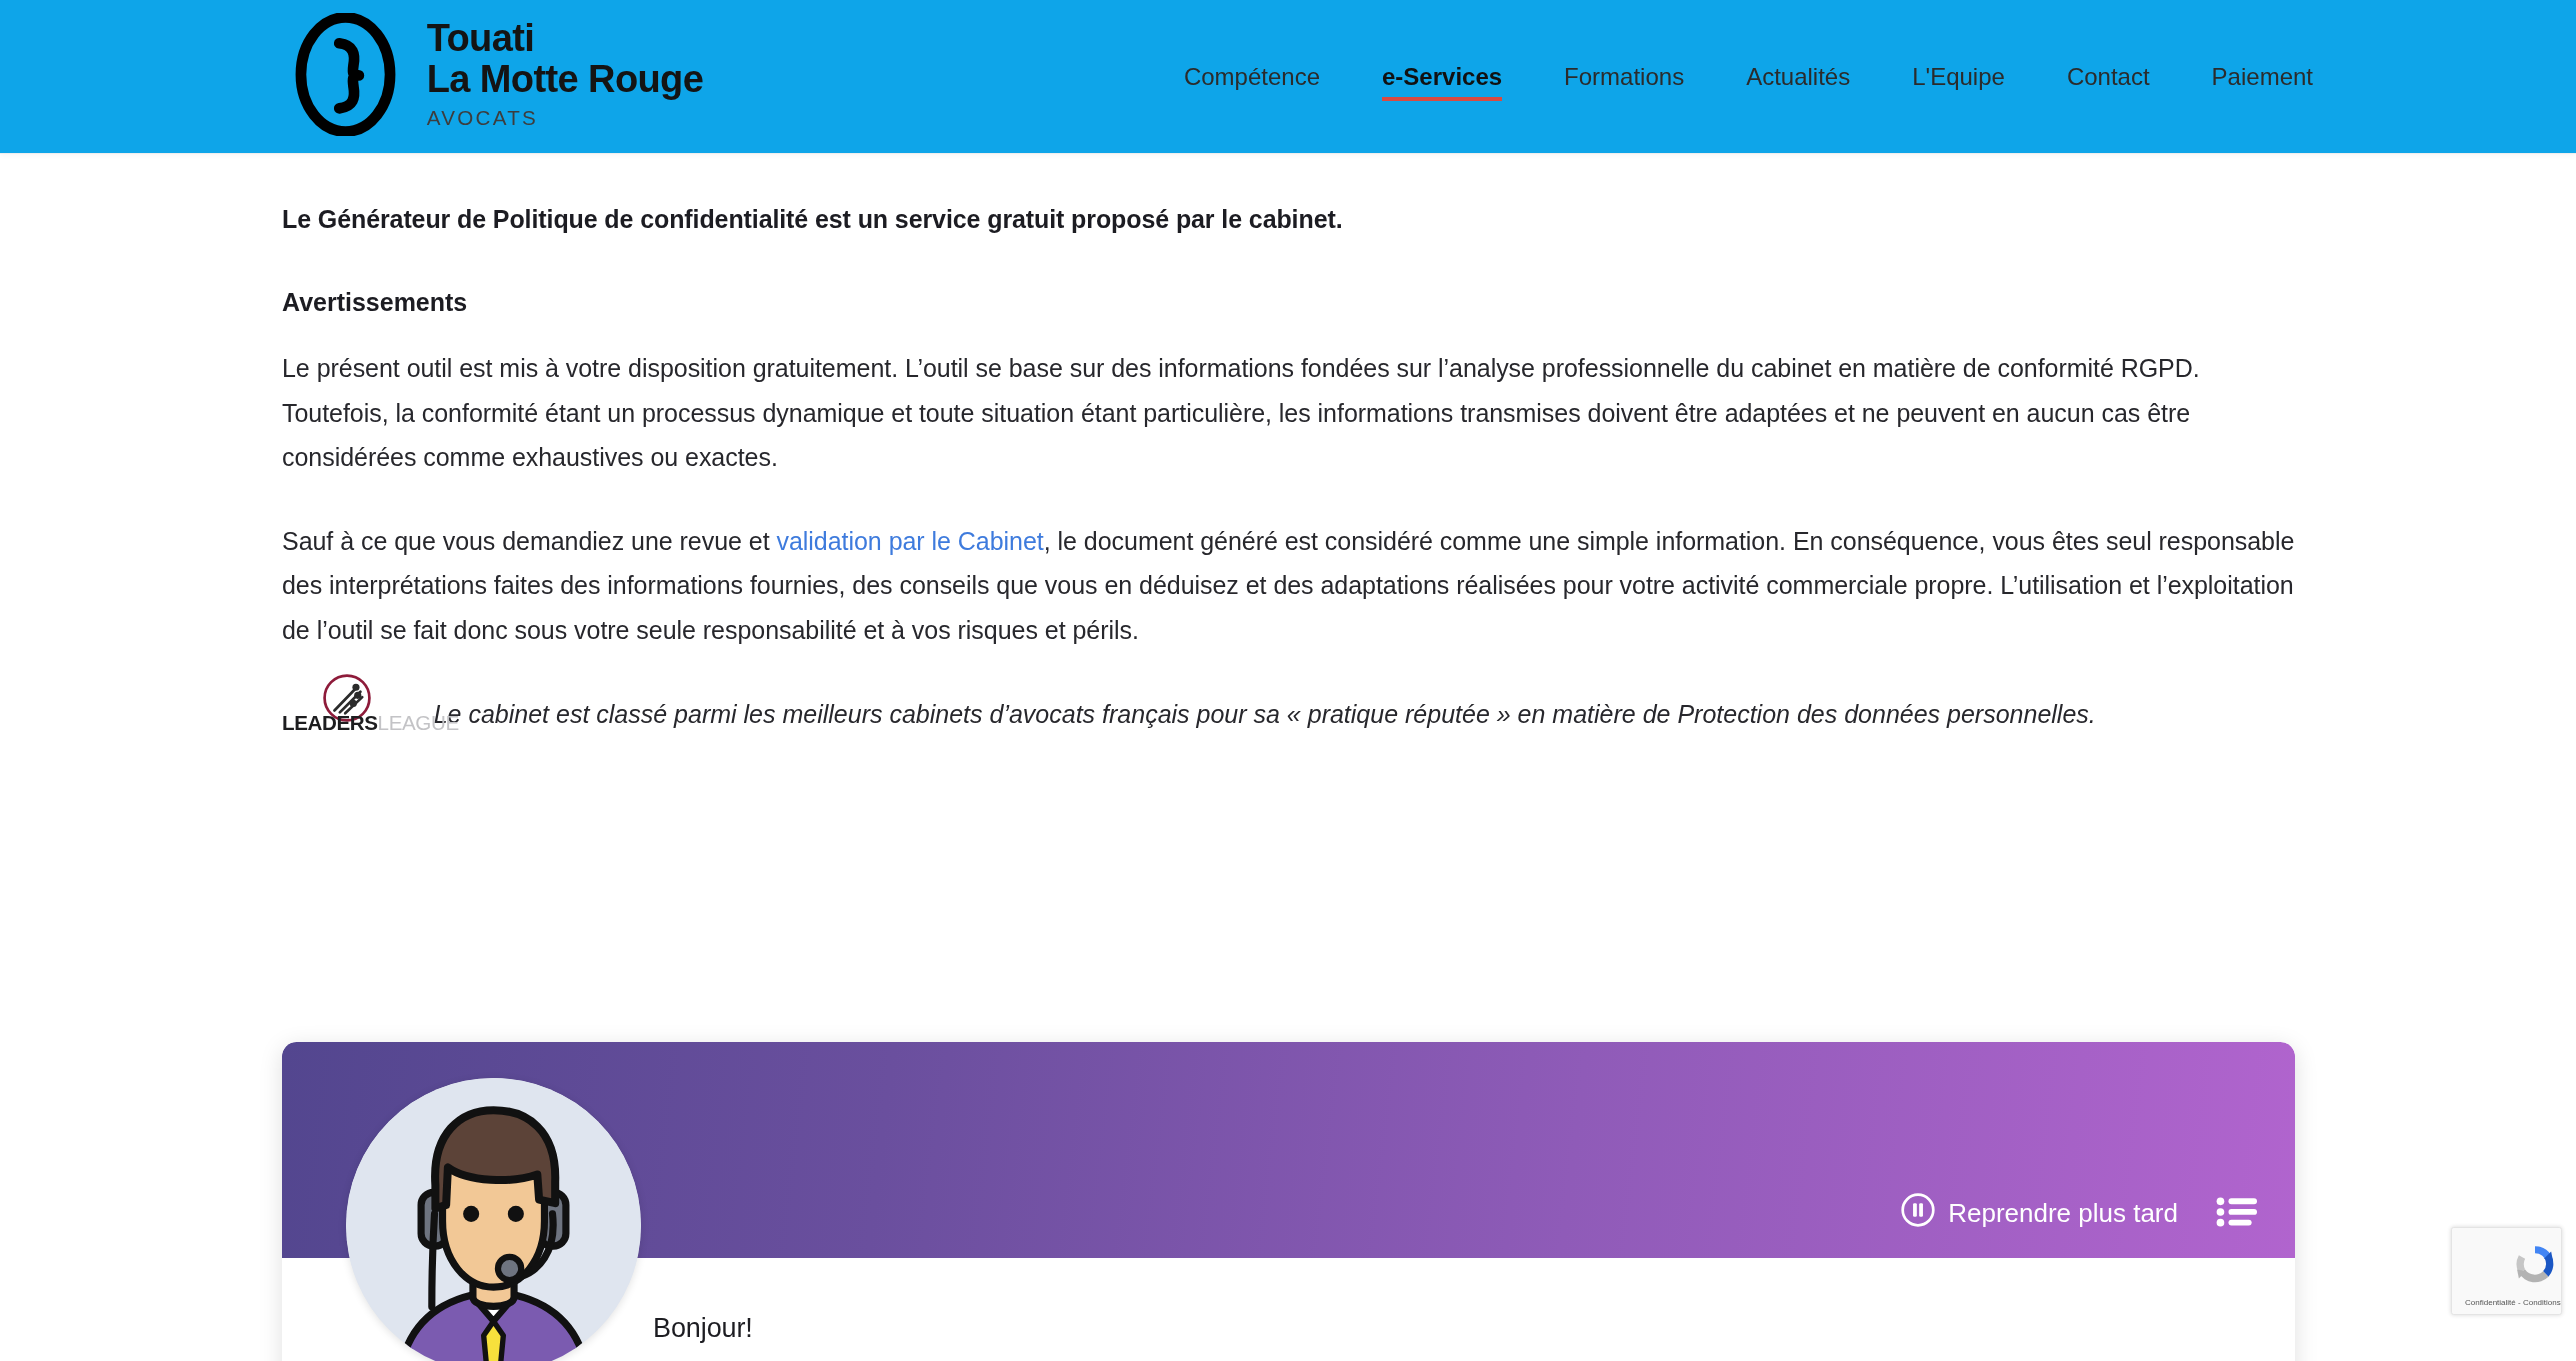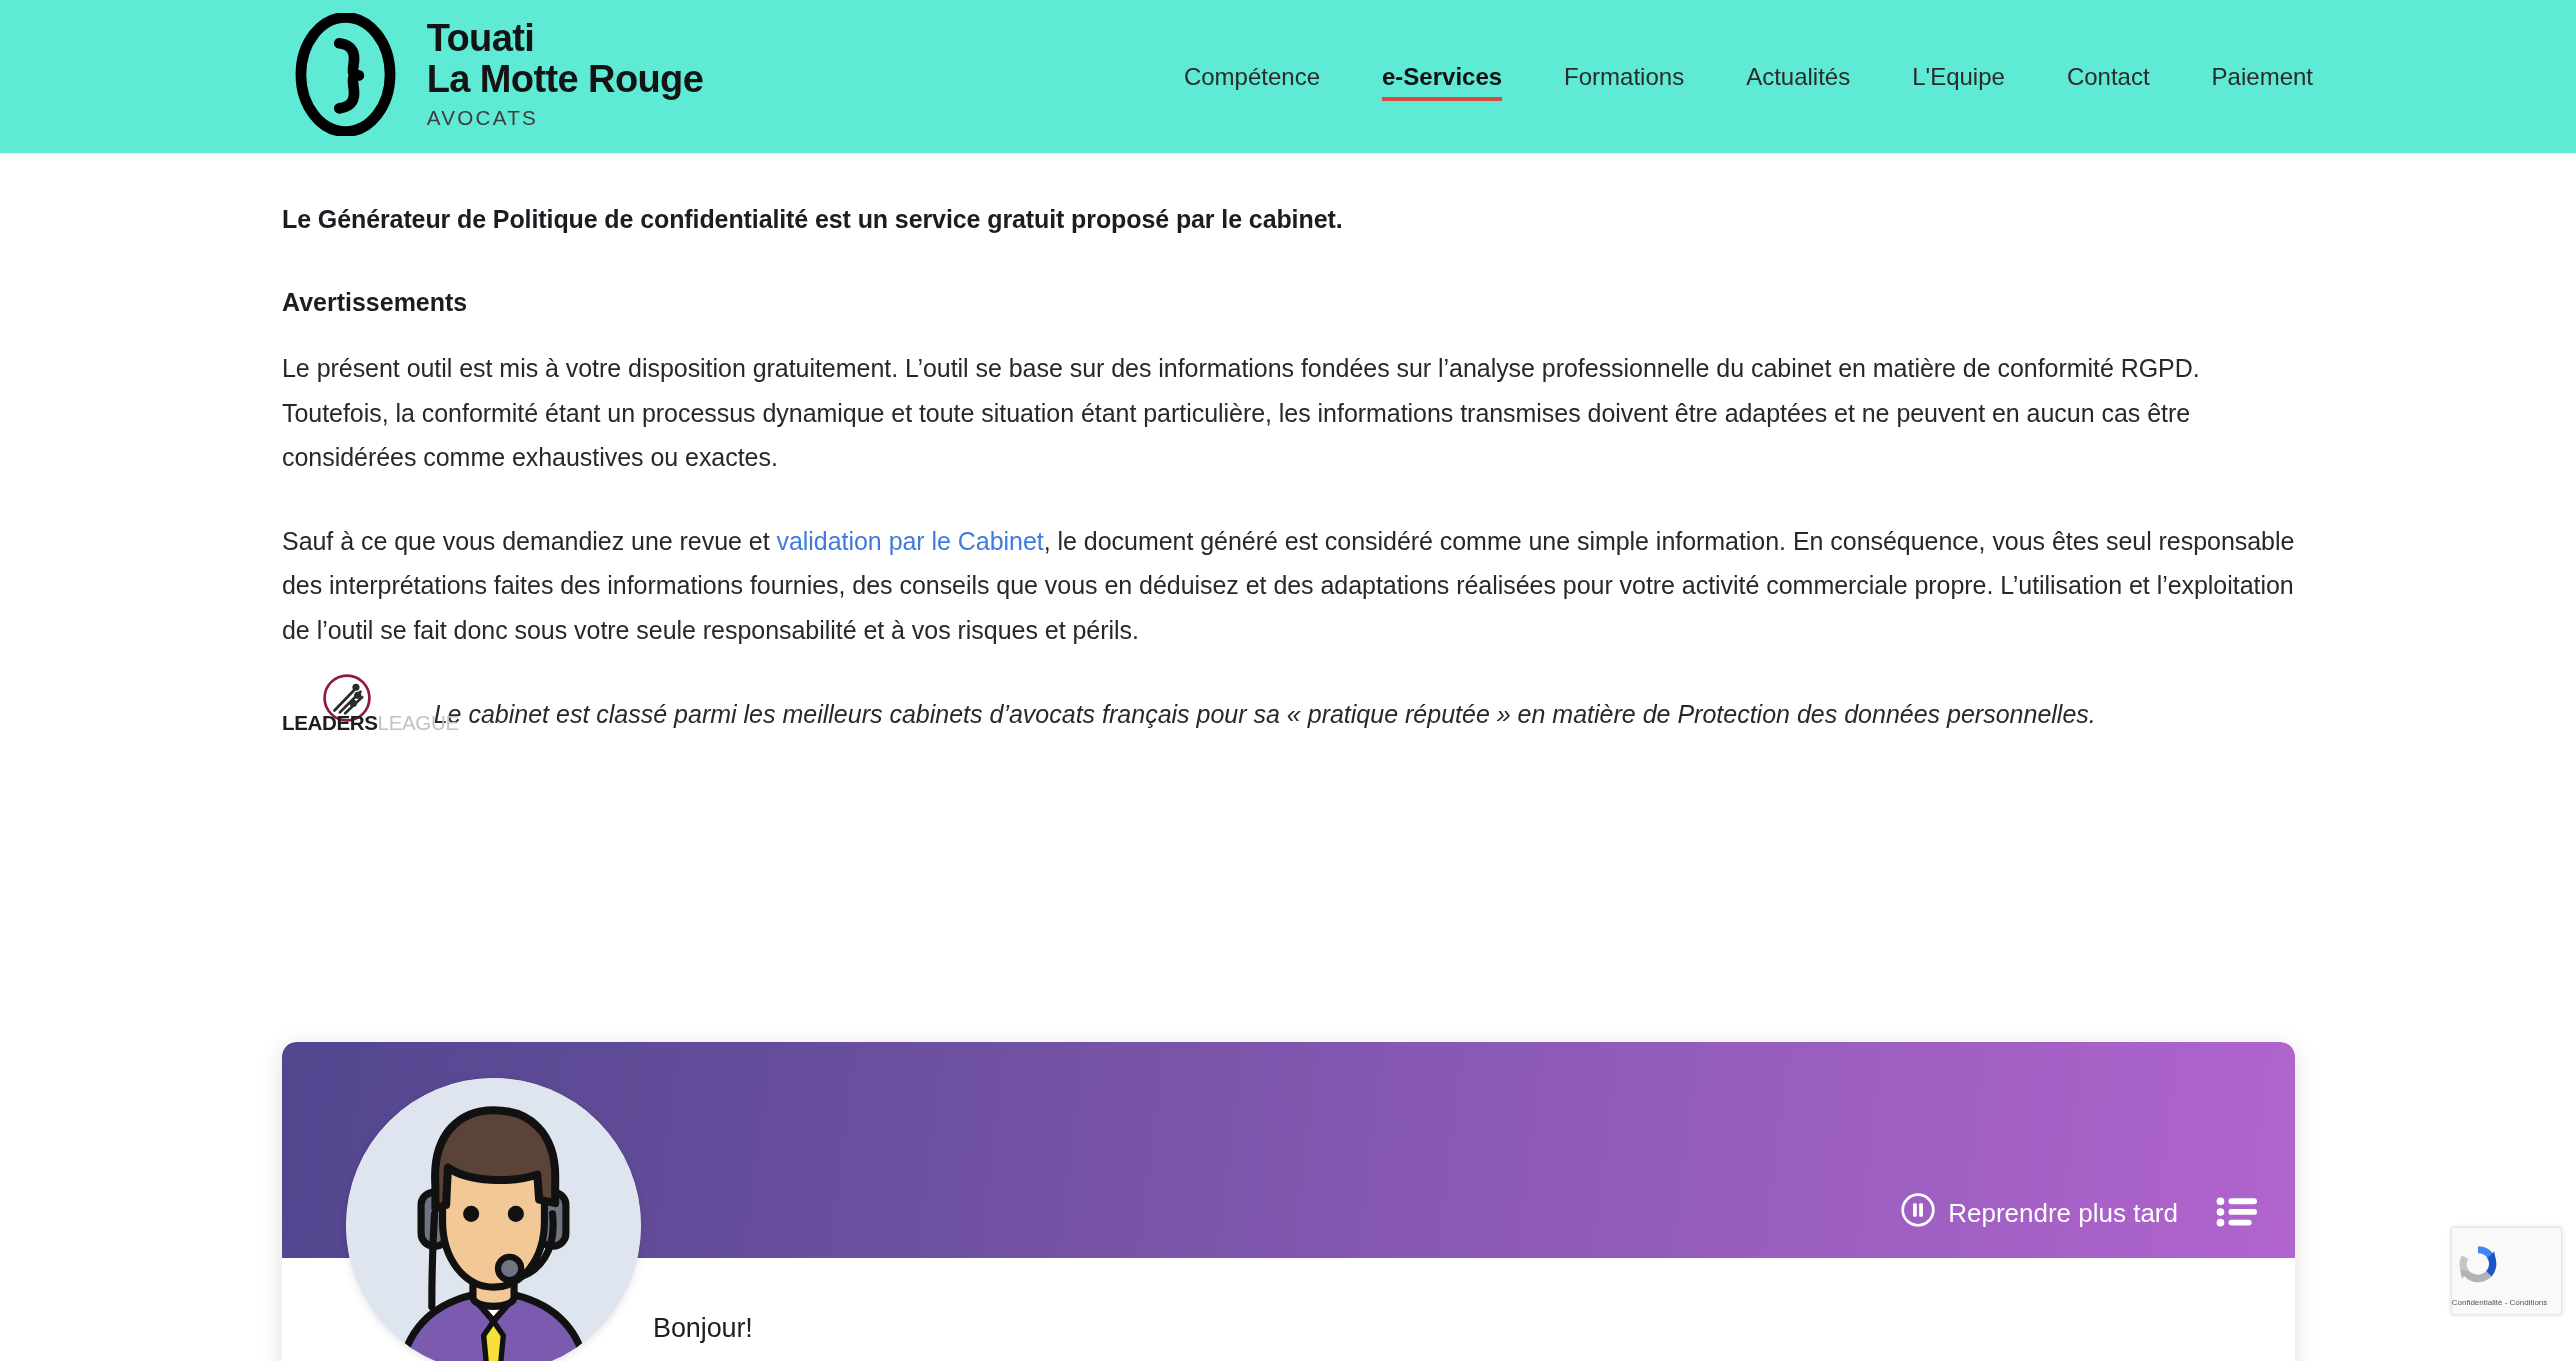--- a/index.html
+++ b/index.html
@@ -27,21 +27,21 @@
     user-select: none;
     white-space: nowrap;
   }
 
   
   .site-header {
     position: absolute;
     top: 0; left: 0;
     width: 2576px;
     height: 154px;
-    background: #5eead4;
+    background: #0ea5e9;
     z-index: 5;
     border-bottom: 0.9px solid #eeeeee;
     box-shadow: 0 1.8px 5.4px rgba(0,0,0,0.045);
   }
   .header-inner {
     position: relative;
     width: 2576px;
     height: 154px;
   }
 
@@ -252,21 +252,21 @@
     top: 1227px;
     width: 111px;
     height: 88px;
     background: #f9f9f9;
     border: 0.9px solid #e4e4e4;
     border-radius: 2.7px;
     box-shadow: 0 0 4.5px rgba(0,0,0,0.16);
     z-index: 6;
     display: flex;
     flex-direction: column;
-    align-items: flex-start;
+    align-items: flex-end;
     justify-content: center;
     padding-top: 3.6px;
   }
   .recaptcha-badge .rc-links {
     font-size: 8px;
     color: #555555;
     margin-top: 3.6px;
     white-space: nowrap;
   }
 </style>

